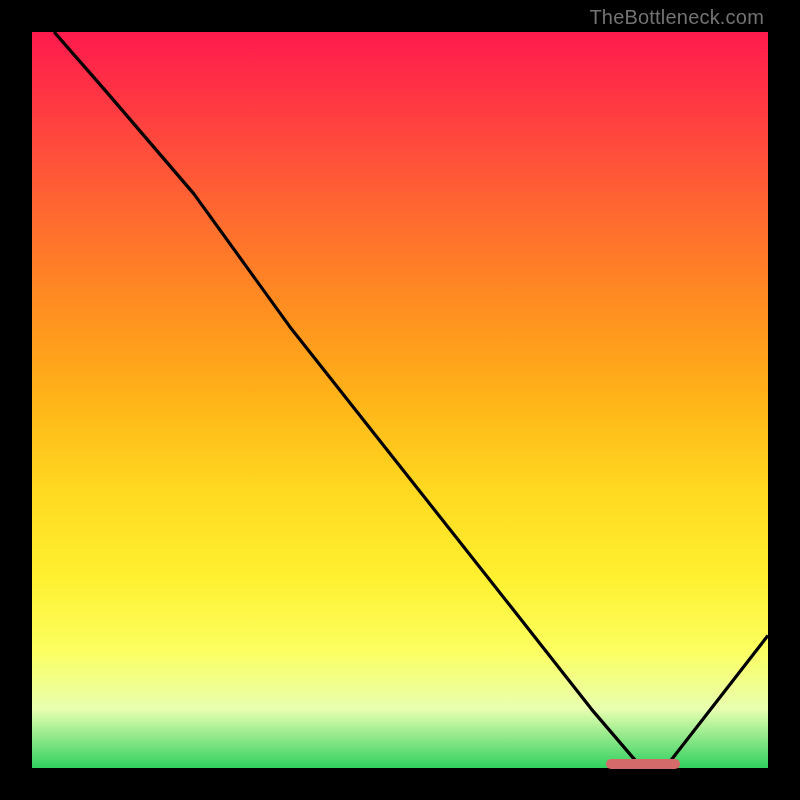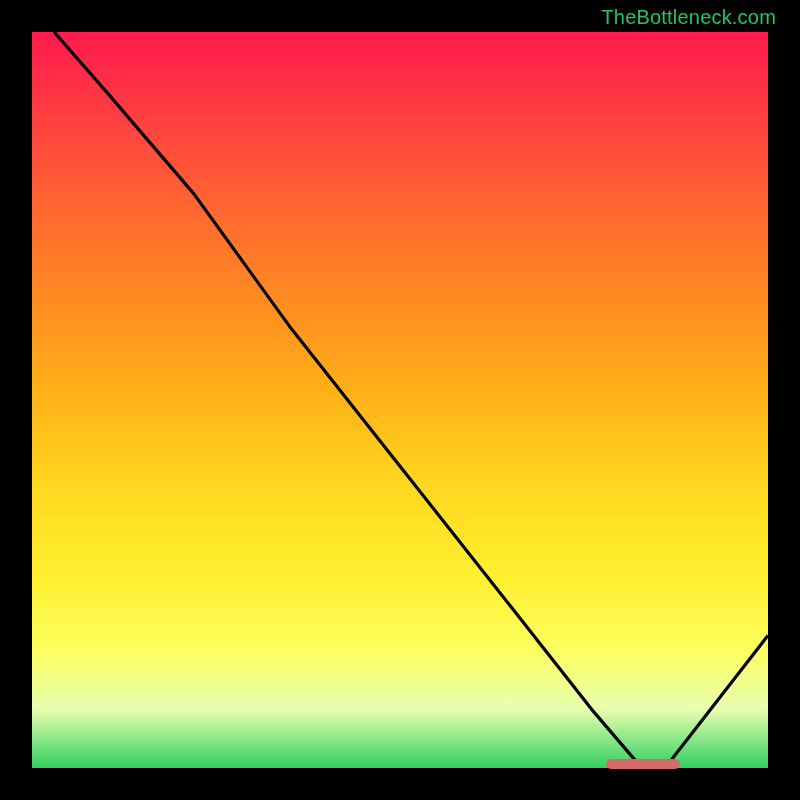--- a/index.html
+++ b/index.html
@@ -40,22 +40,22 @@
   .marker {
     position: absolute;
     width: 72px;
     height: 10px;
     background: #d46a6a;
     border-radius: 5px;
   }
   .attribution {
     position: absolute;
     top: 6px;
-    right: 24px;
-    color: #22c55e;
+    right: 36px;
+    color: #737373;
     font-size: 20px;
     font-weight: 500;
     letter-spacing: 0.2px;
   }
   svg.curve {
     position: absolute;
     left: 0;
     top: 0;
     pointer-events: none;
   }

